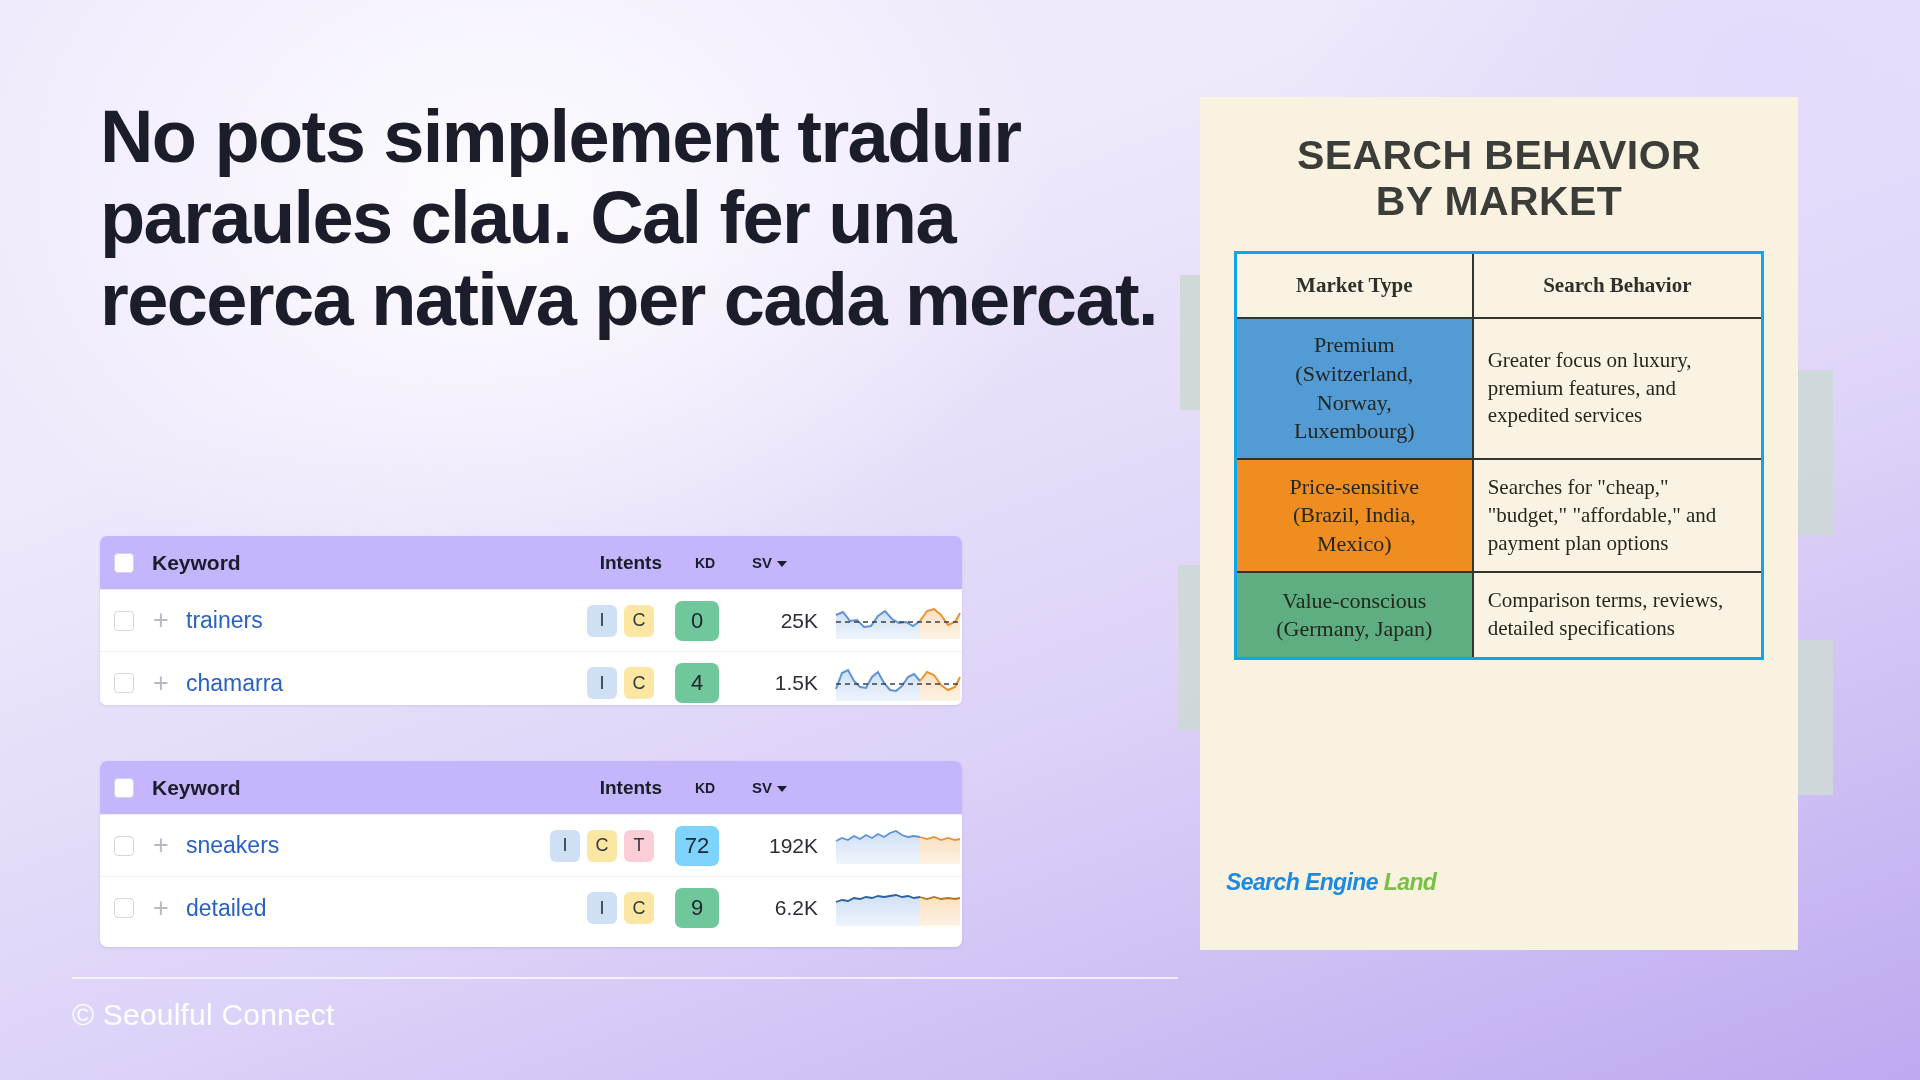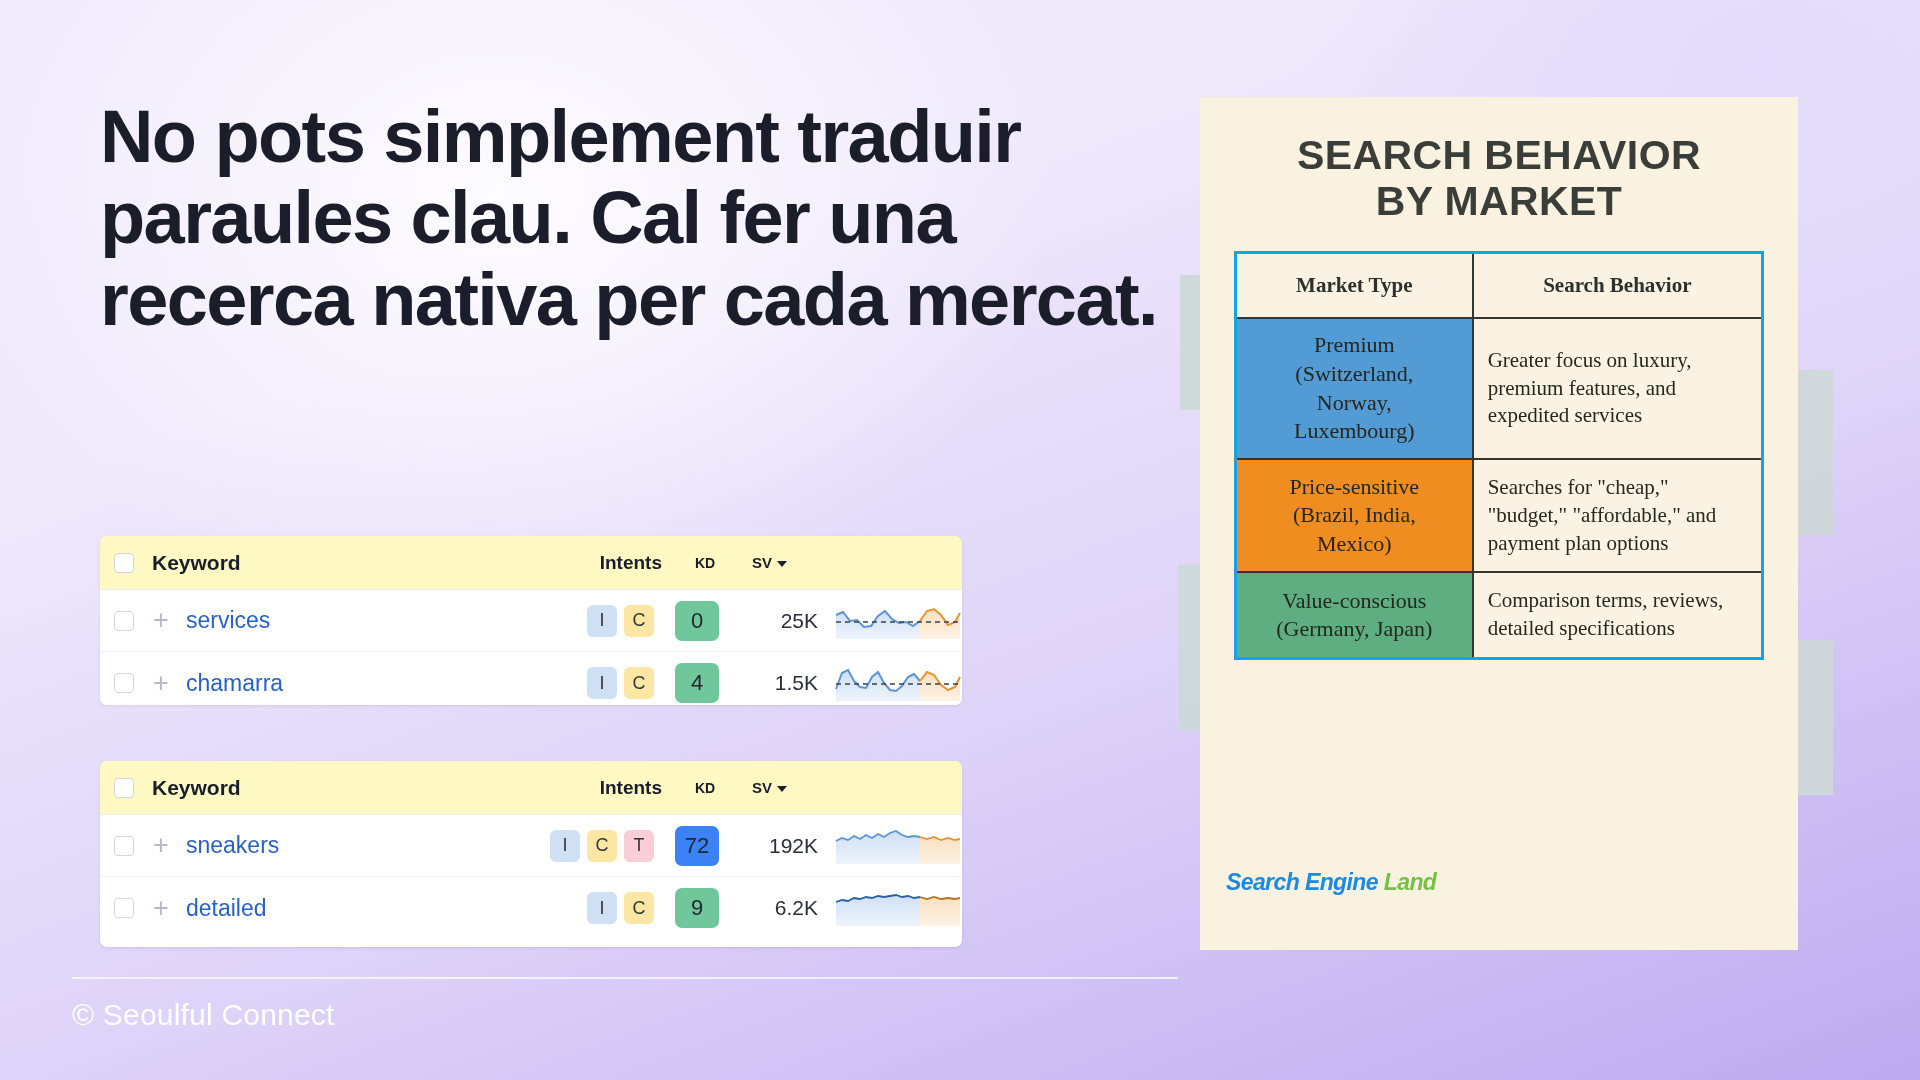--- a/index.html
+++ b/index.html
@@ -48,21 +48,21 @@
     overflow: hidden;
   }
   #kw-card-1 { left: 100px; top: 536px; width: 862px; height: 169px; }
   #kw-card-2 { left: 100px; top: 761px; width: 862px; height: 186px; }
 
   .kw-head {
     display: flex;
     align-items: center;
     height: 54px;
     padding: 0 0 0 14px;
-    background: #fef9c3;
+    background: #c4b5fd;
     border-bottom: 1px solid #eceef2;
   }
   .kw-row {
     display: flex;
     align-items: center;
     height: 62px;
     padding: 0 0 0 14px;
     background: #ffffff;
     border-bottom: 1px solid #f1f2f5;
   }
@@ -271,21 +271,21 @@
       <div class="col-kw">Keyword</div>
       <div class="col-intents">Intents</div>
       <div class="col-kd">KD</div>
       <div class="col-sv"><span>SV</span><span class="caret"></span></div>
       <div class="col-spark"></div>
     </div>
 
     <div class="kw-row">
       <div class="cb"></div>
       <div class="plus">+</div>
-      <div class="col-kw">services</div>
+      <div class="col-kw">trainers</div>
       <div class="col-intents">
         <span class="badge b-I">I</span>
         <span class="badge b-C">C</span>
       </div>
       <div class="col-kd">
         <span class="kd-pill" style="background:#6fc79b">0</span>
       </div>
       <div class="col-sv">25K</div>
       <div class="col-spark">
         <svg width="128" height="44" viewBox="0 0 128 44">
@@ -345,21 +345,21 @@
     <div class="kw-row">
       <div class="cb"></div>
       <div class="plus">+</div>
       <div class="col-kw">sneakers</div>
       <div class="col-intents">
         <span class="badge b-I">I</span>
         <span class="badge b-C">C</span>
         <span class="badge b-T">T</span>
       </div>
       <div class="col-kd">
-        <span class="kd-pill" style="background:#3b82f6">72</span>
+        <span class="kd-pill" style="background:#7dd3fc">72</span>
       </div>
       <div class="col-sv">192K</div>
       <div class="col-spark">
         <svg width="128" height="44" viewBox="0 0 128 44">
           <path d="M2,17 L8,14 L14,16 L20,12 L26,15 L32,11 L38,14 L44,10 L50,13 L56,9 L62,7 L68,11 L74,13 L80,12 L86,13 L86,40 L2,40 Z" fill="url(#gb1)"></path>
           <path d="M86,13 L93,15 L100,13 L107,16 L114,14 L121,16 L126,15 L126,40 L86,40 Z" fill="url(#go1)"></path>
           <polyline points="2,17 8,14 14,16 20,12 26,15 32,11 38,14 44,10 50,13 56,9 62,7 68,11 74,13 80,12 86,13" fill="none" stroke="#5e93d4" stroke-width="1.8"></polyline>
           <polyline points="86,13 93,15 100,13 107,16 114,14 121,16 126,15" fill="none" stroke="#e8942e" stroke-width="1.8"></polyline>
         </svg>
       </div>

